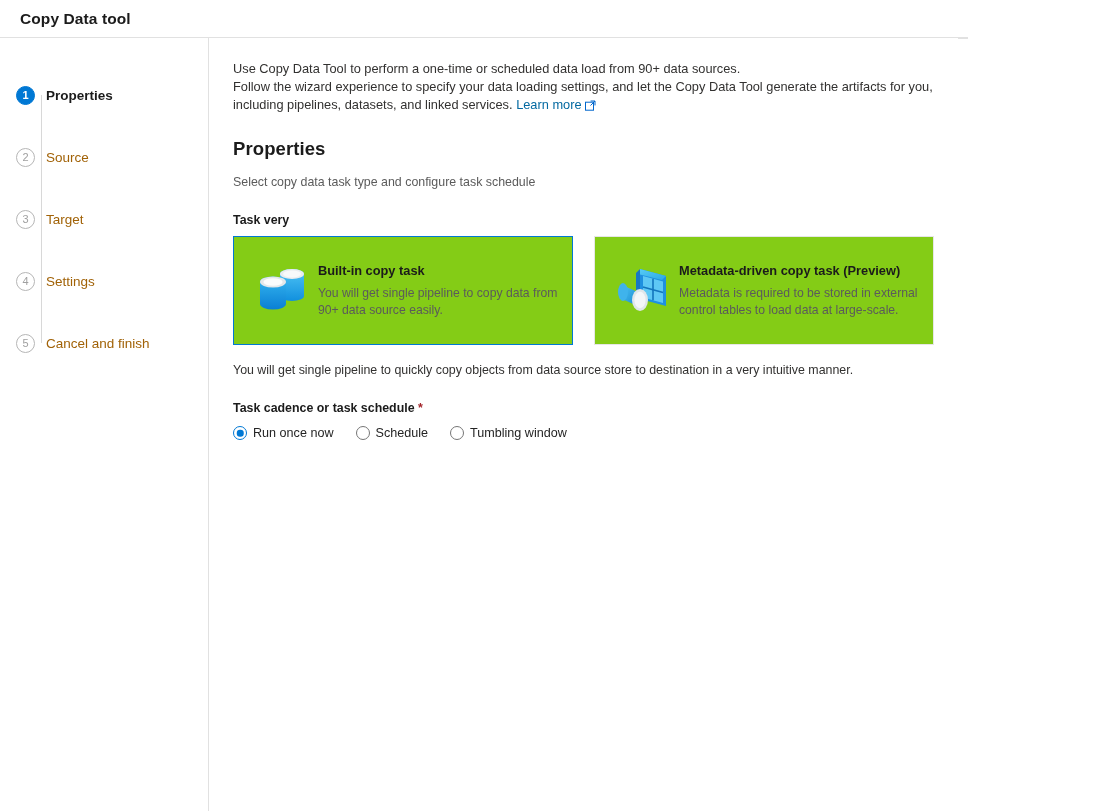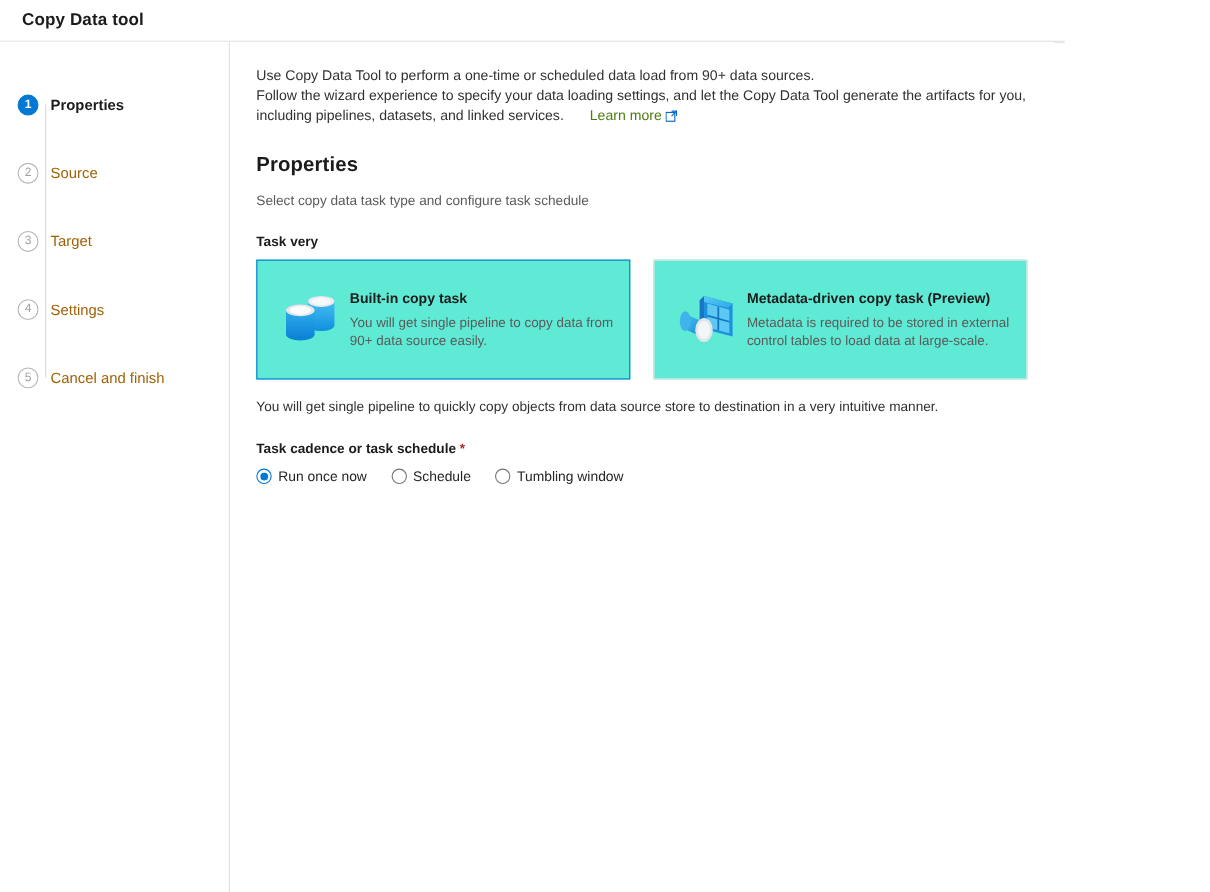--- a/index.html
+++ b/index.html
@@ -126,24 +126,23 @@
     box-sizing: border-box;
   }
 
   .intro {
     font-size: 12.8px;
     color: #323130;
     line-height: 18px;
     max-width: 852px;
   }
   .intro .link {
-    color: #4d7c0f;
+    color: #0369a1;
     text-decoration: none;
     cursor: pointer;
-    margin-left: 20px;
   }
   .ext-icon {
     display: inline-block;
     vertical-align: -2px;
     margin-left: 3px;
   }
 
   .section-title {
     font-size: 18.5px;
     font-weight: bold;
@@ -172,21 +171,21 @@
   
   .cards {
     display: flex;
     gap: 21px;
     margin-top: 9px;
   }
   .card {
     width: 340px;
     height: 109px;
     box-sizing: border-box;
-    background: #5eead4;
+    background: #84cc16;
     display: flex;
     align-items: center;
     padding: 0 14px 0 12px;
     cursor: pointer;
   }
   .card.selected {
     border: 1px solid #0078d4;
   }
   .card.unselected {
     border: 1px solid #e6e6e6;

